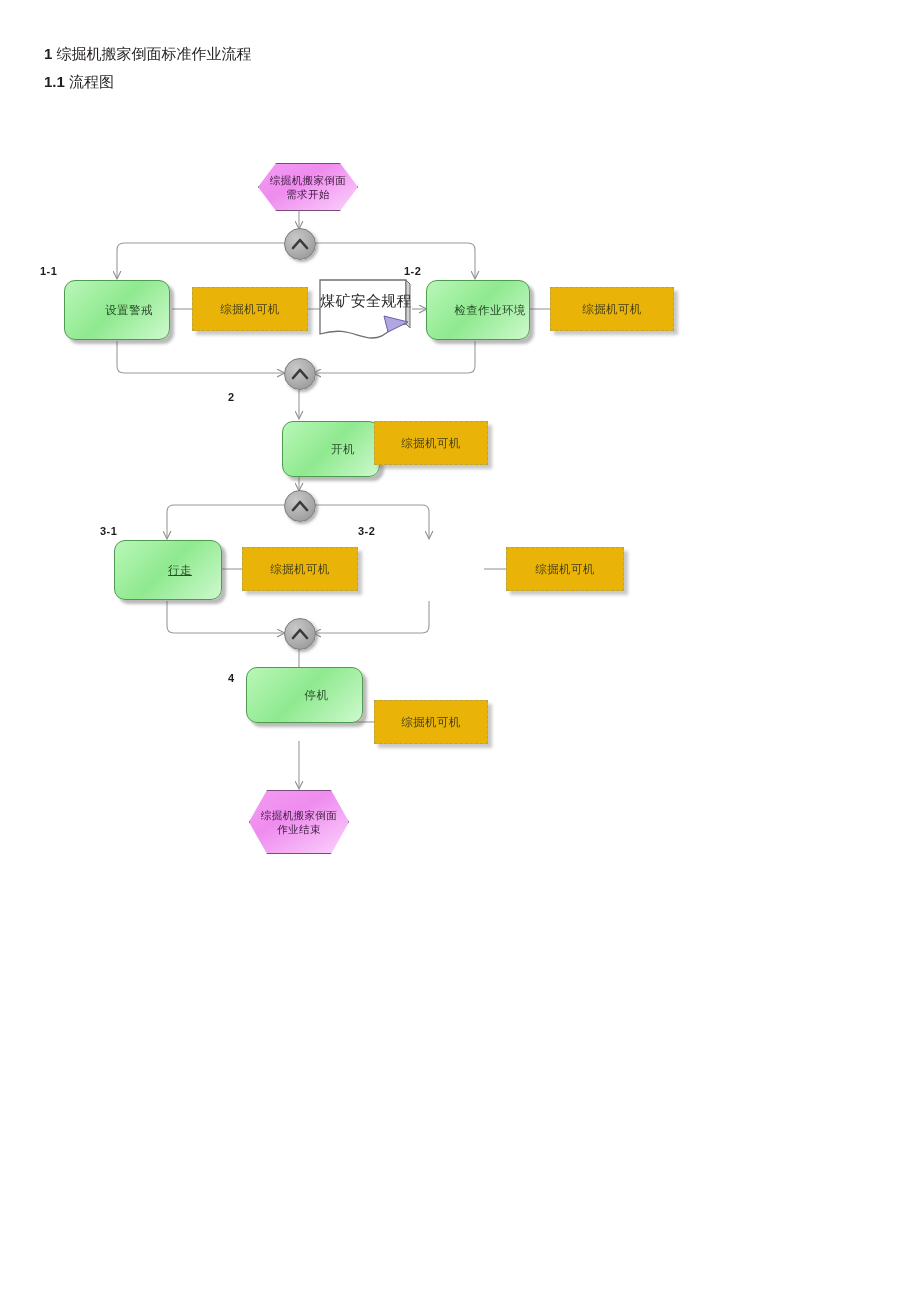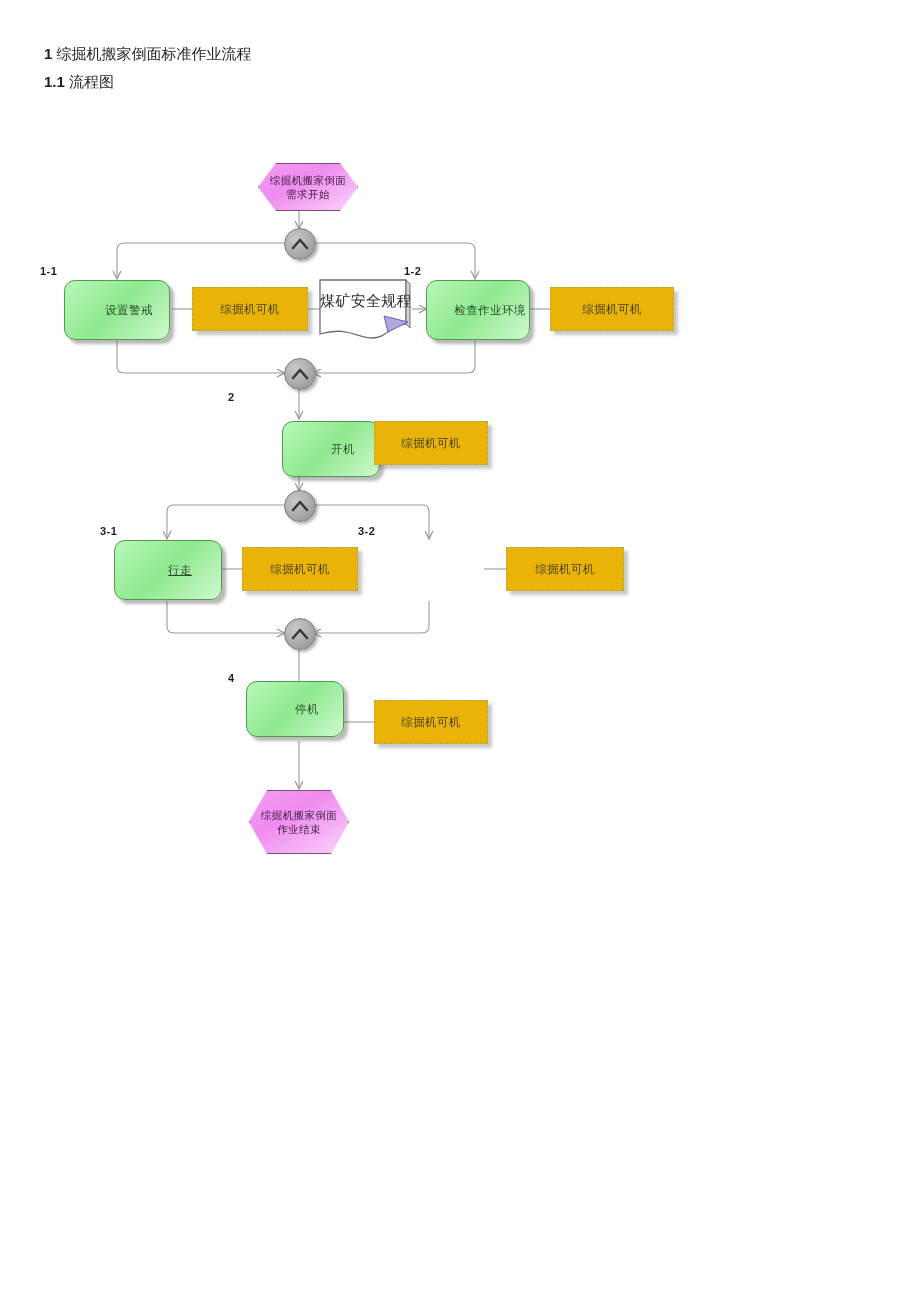--- a/index.html
+++ b/index.html
@@ -268,21 +268,21 @@
     <span>综掘机可机</span>
   </div>
 
   <div class="junction" style="left:284px; top:508px;">
     <svg width="18" height="14" viewBox="0 0 18 14">
       <path d="M2,11 L9,3 L16,11" fill="none" stroke="#3a3a3a" stroke-width="2.6" stroke-linecap="round" stroke-linejoin="round"></path>
     </svg>
   </div>
 
   <div class="steplabel" style="left:228px; top:562px;">4</div>
-  <div class="node proc" style="left:246px; top:571px; width:98px; height:56px;">
+  <div class="node proc" style="left:246px; top:557px; width:117px; height:56px;">
     <span>停机</span>
   </div>
   <div class="node role" style="left:374px; top:590px; width:114px; height:44px;">
     <span>综掘机可机</span>
   </div>
 
   <div class="node term" style="left:249px; top:680px; width:100px; height:64px;">
     <span>综掘机搬家倒面作业结束</span>
   </div>
 

